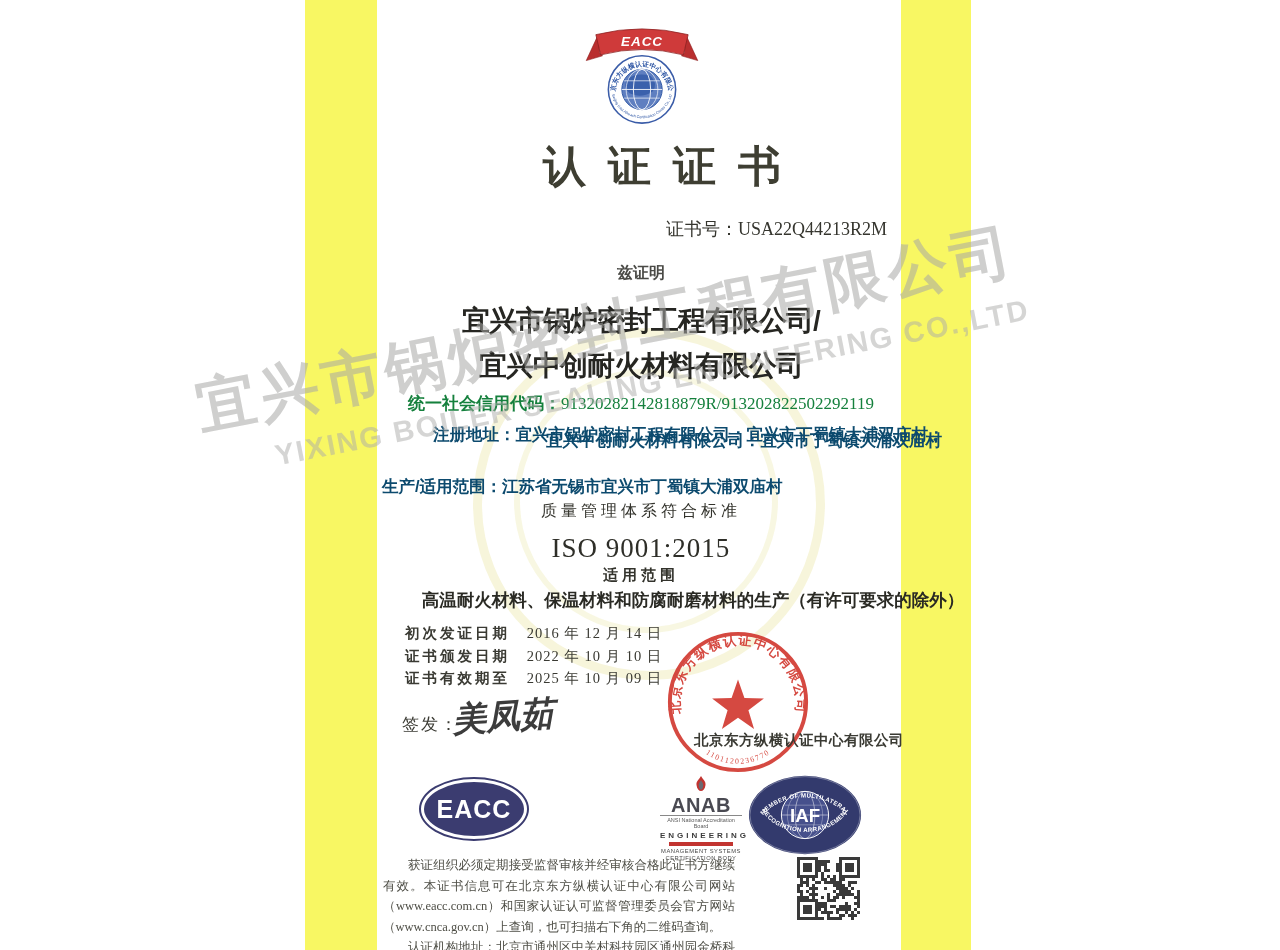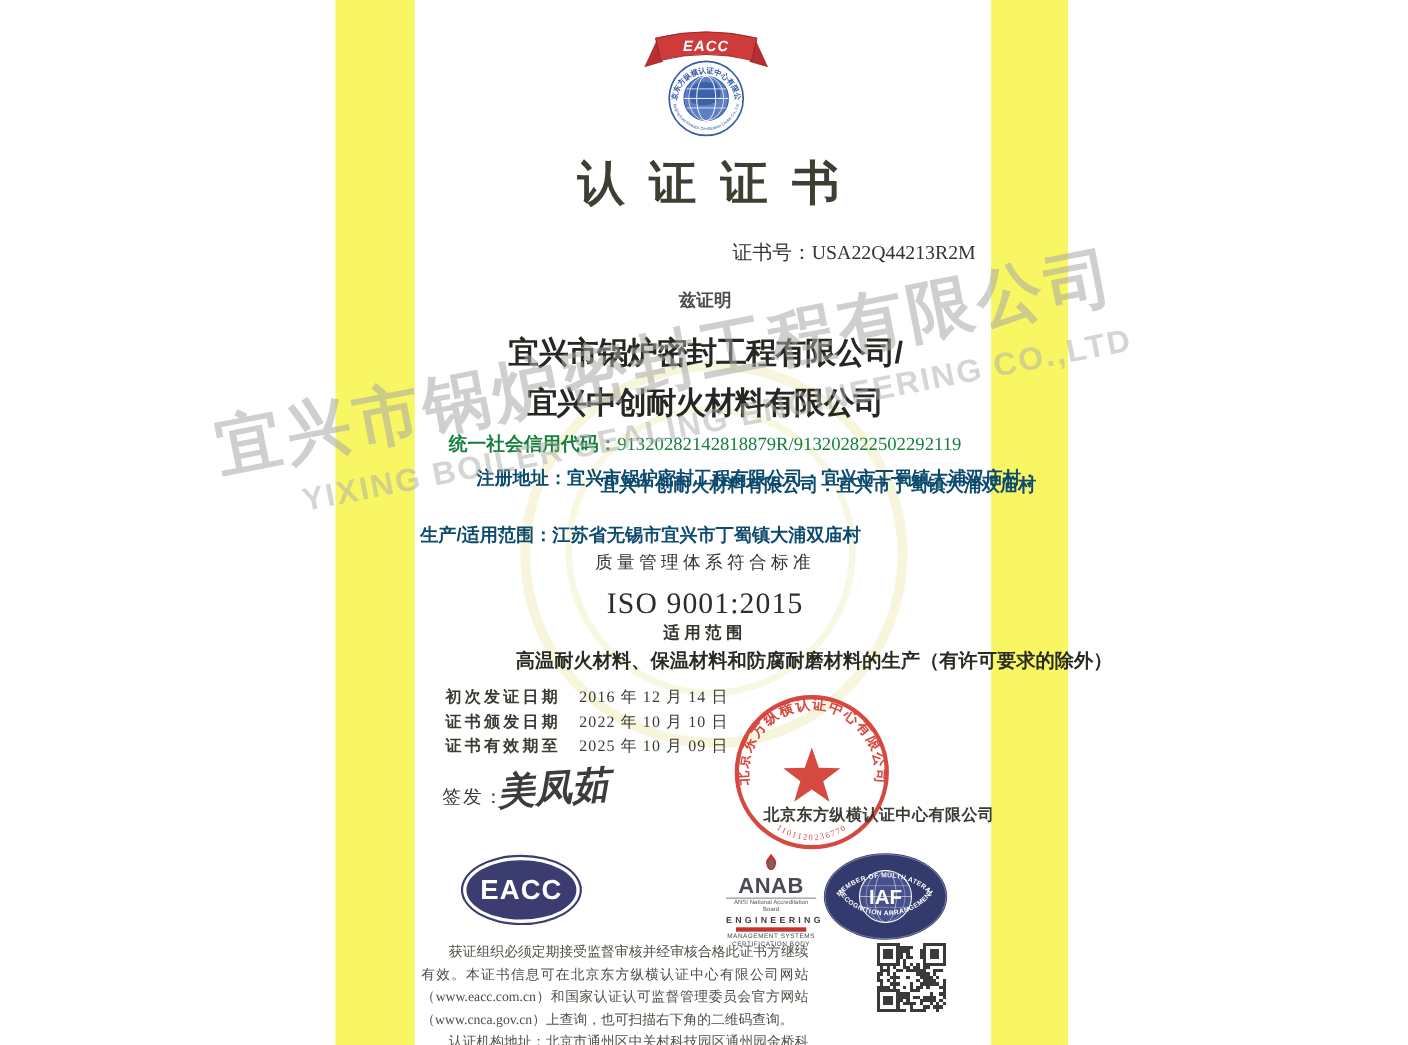--- a/index.html
+++ b/index.html
@@ -14,37 +14,37 @@
   .ring1{left:473px;top:328px;width:334px;height:334px;border:9px solid rgba(233,228,160,.38);}
   .ring2{left:514px;top:369px;width:252px;height:252px;border:6px solid rgba(233,228,160,.30);}
 
   .abs{position:absolute;}
   .centered{left:377px;width:528px;text-align:center;}
 
   
   .emblem{left:577px;top:26px;width:130px;height:100px;}
 
   .cert-title{top:138px;font-family:"Liberation Sans","DejaVu Sans",sans-serif;
-              font-weight:bold;font-size:43px;letter-spacing:22px;padding-left:14px;color:#3e3e32;}
+              font-weight:bold;font-size:43px;letter-spacing:22px;padding-left:32px;color:#3e3e32;}
   .cert-no{left:666px;top:217px;font-size:18px;color:#35352e;}
   .certify{top:263px;font-family:"Liberation Sans","DejaVu Sans",sans-serif;
            font-weight:600;font-size:16px;color:#4a4a46;}
   .company{font-family:"Liberation Sans","DejaVu Sans",sans-serif;font-weight:bold;
            font-size:28px;letter-spacing:-1px;color:#262622;text-align:center;}
   .company1{top:302px;} .company2{top:347px;}
   .credit{top:392px;font-size:17px;color:#15803d;}
   .credit b{font-family:"Liberation Sans","DejaVu Sans",sans-serif;font-weight:bold;}
   .addr{font-family:"Liberation Sans","DejaVu Sans",sans-serif;font-weight:bold;
         font-size:16.5px;color:#0c4a6e;white-space:nowrap;}
   .addr1{left:433px;top:424px;} .addr2{left:498px;top:430px;margin-left:48px;} .addr3{left:382px;top:476px;}
   .std-head{top:501px;font-size:16px;letter-spacing:4px;color:#33332c;}
   .iso{top:533px;font-size:27px;letter-spacing:1px;color:#2e2e28;}
   .scope-label{top:566px;font-size:15px;font-weight:bold;letter-spacing:4px;color:#33332c;}
   .scope{top:588px;font-family:"Liberation Sans","DejaVu Sans",sans-serif;font-weight:bold;
-         font-size:17.5px;color:#2a2a24;white-space:nowrap;left:377px;width:632px;text-align:center;padding-left:47px;}
+         font-size:17.5px;color:#2a2a24;white-space:nowrap;left:377px;width:632px;text-align:center;}
 
   .dates{left:405px;top:624px;font-size:14.5px;color:#3a3a33;}
   .dates .row{height:22.5px;white-space:nowrap;}
   .dates .lbl{display:inline-block;width:118px;letter-spacing:3px;font-weight:bold;}
   .dates .val{letter-spacing:1px;}
 
   .sign-label{left:402px;top:713px;font-size:17px;letter-spacing:2px;color:#3a3a33;}
   .signature{left:452px;top:694px;font-size:34px;font-weight:bold;font-style:italic;
              color:#3c3c3c;transform:rotate(-4deg);font-family:"DejaVu Serif",serif;}
   .issuer{left:694px;top:731px;font-size:14.5px;font-weight:bold;letter-spacing:.5px;color:#3a3a33;}

